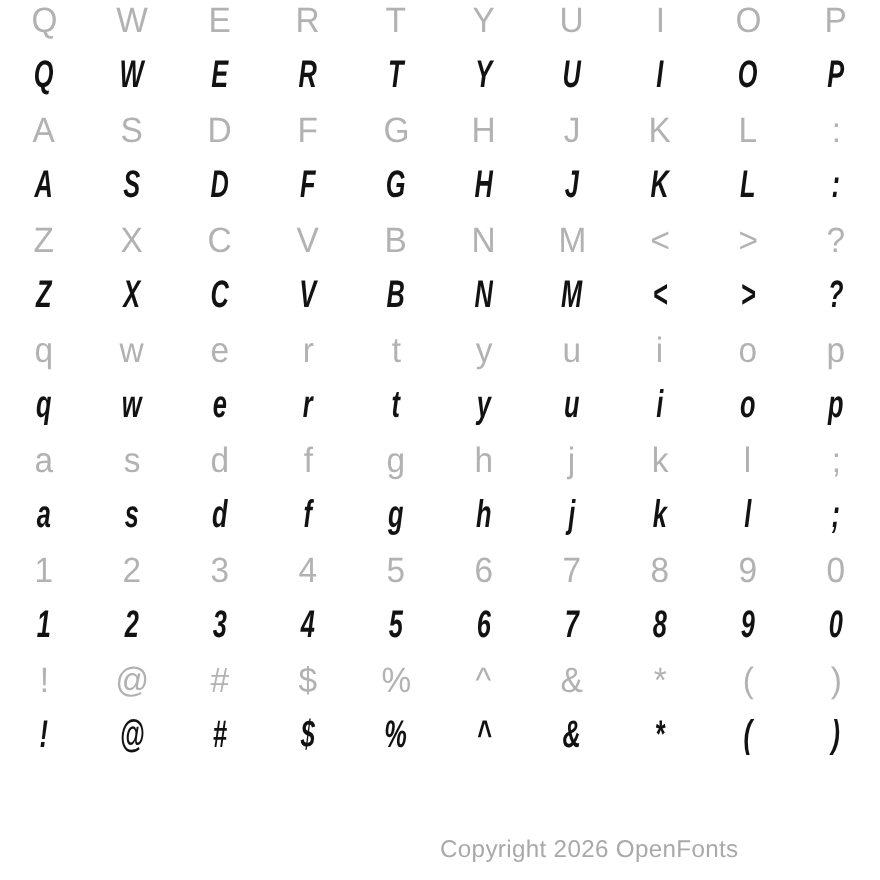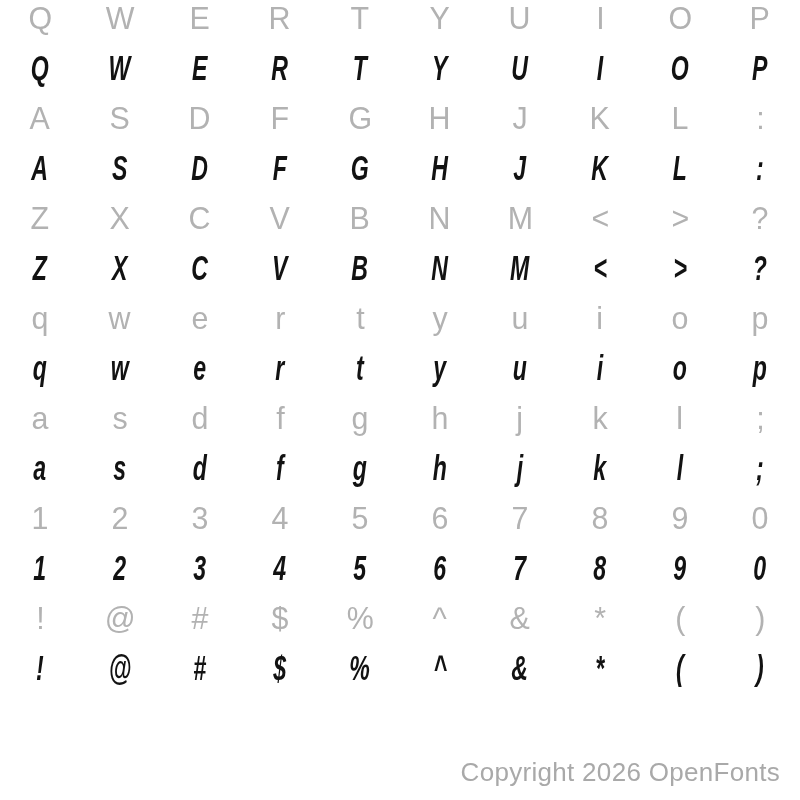--- a/index.html
+++ b/index.html
@@ -46,27 +46,27 @@
   }
   .solid .g {
     font-size: 35px;
     font-weight: 700;
     font-style: italic;
     color: var(--solid, #121212);
     transform: scaleX(0.66);
   }
   .footer {
     position: absolute;
-    left: 380px;
+    left: 400px;
     top: 757px;
     width: 400px;
     height: 30px;
     line-height: 30px;
-    text-align: right;
-    font-size: 26px;
+    text-align: left;
+    font-size: 22px;
     letter-spacing: 0.3px;
     color: var(--footer, #a9a9a9);
   }
 </style>
 </head>
 <body>
 
 <div class="page">
   <div class="specimen">
       <div class="row ghost">

